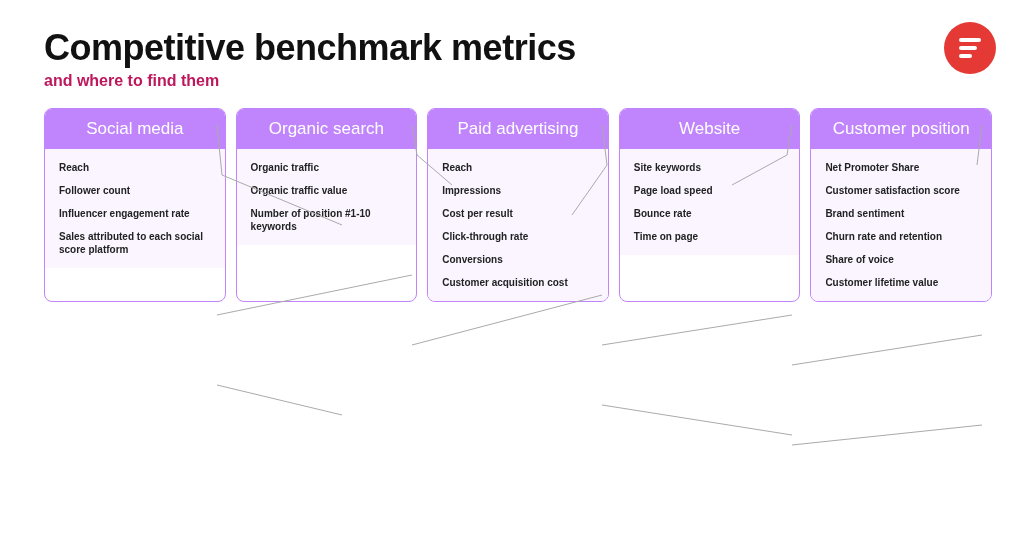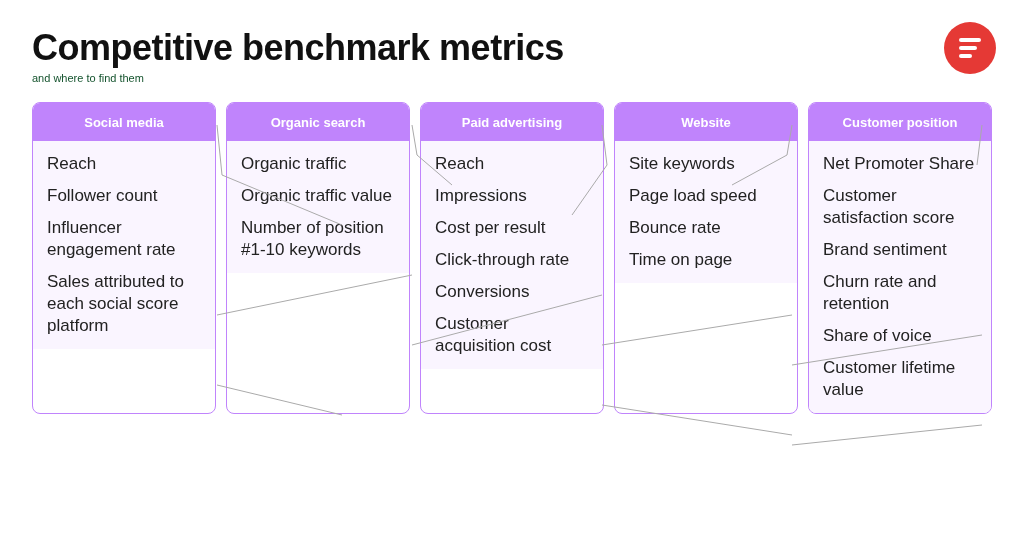--- a/index.html
+++ b/index.html
@@ -10,40 +10,40 @@
       height: 536px;
       overflow: hidden;
       position: relative;
     }
 
     .page-wrapper {
       width: 1024px;
       height: 384px;
       background: #ffffff;
       position: relative;
-      padding: 28px 32px 20px 32px;
+      padding: 28px 32px 20px 44px;
     }
 
     .header-section {
       margin-bottom: 18px;
     }
 
     .main-title {
       font-size: 36px;
       font-weight: 900;
       color: #111111;
       line-height: 1.1;
       letter-spacing: -0.5px;
     }
 
     .subtitle {
-      font-size: 11px;
-      color: #14532d;
+      font-size: 16px;
+      color: #be185d;
       margin-top: 4px;
-      font-weight: 400;
+      font-weight: 700;
     }
 
     .logo-badge {
       position: absolute;
       top: 22px;
       right: 28px;
       width: 52px;
       height: 52px;
       background: #e53935;
       border-radius: 50%;
@@ -81,35 +81,35 @@
     }
 
     .column-header {
       background: #c084fc;
       padding: 10px 12px;
       text-align: center;
     }
 
     .column-header-text {
       color: #ffffff;
-      font-weight: 700;
-      font-size: 13px;
+      font-weight: 400;
+      font-size: 17px;
     }
 
     .column-body {
       padding: 12px 14px;
       background: #faf5ff;
     }
 
     .metric-item {
-      font-size: 17px;
+      font-size: 10px;
       color: #222222;
       margin-bottom: 10px;
       line-height: 1.3;
-      font-weight: 400;
+      font-weight: 700;
     }
 
     .metric-item:last-child {
       margin-bottom: 0;
     }
 
     
     .connector-lines {
       position: absolute;
       top: 0;

